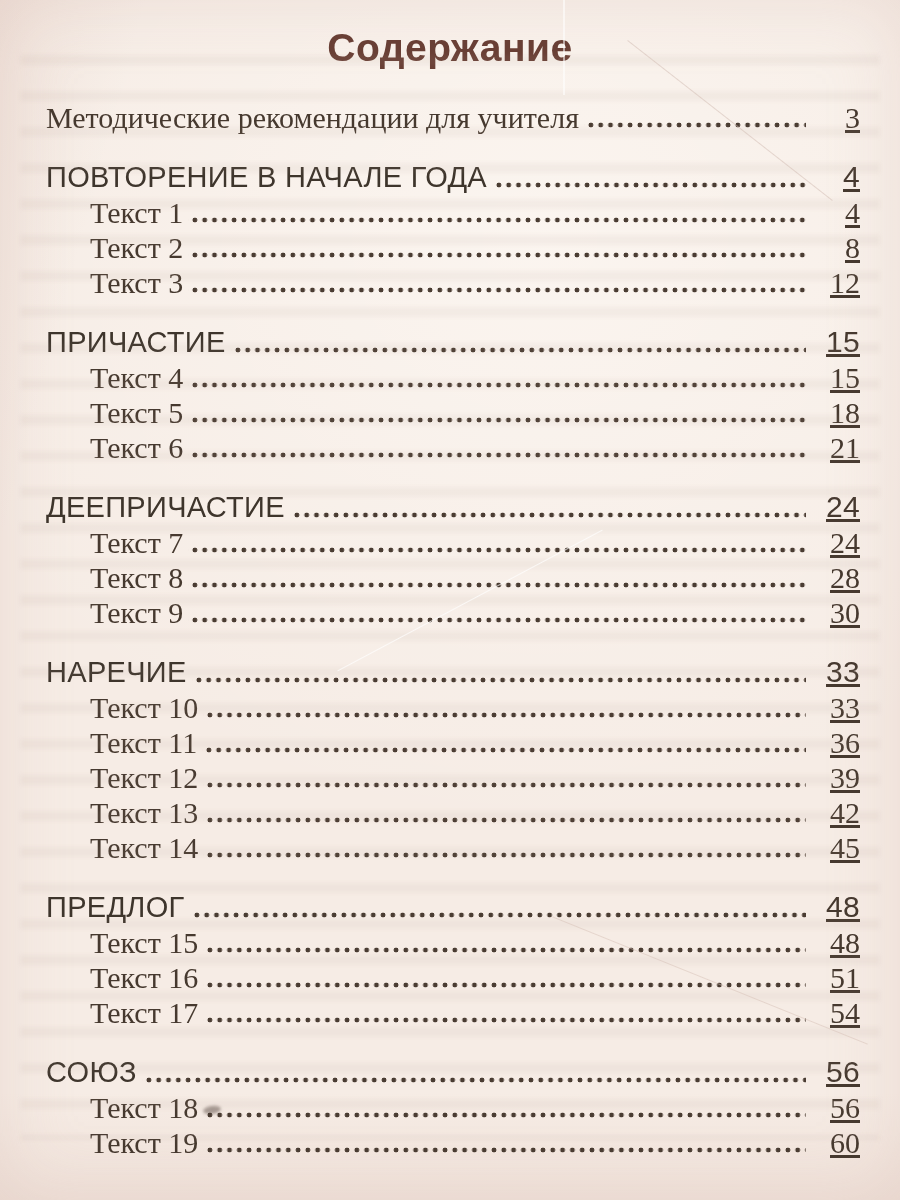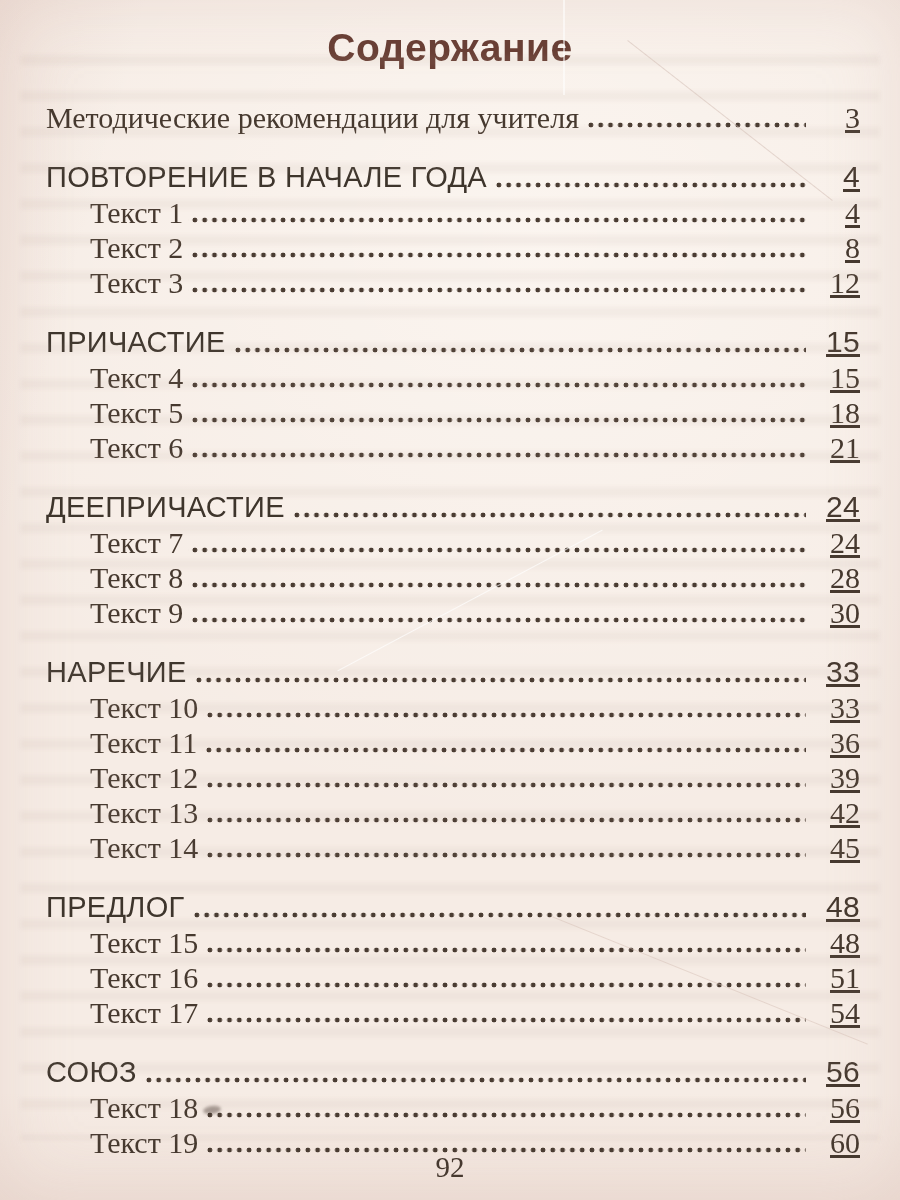--- a/index.html
+++ b/index.html
@@ -223,14 +223,13 @@
     <span class="pnum">56</span>
   </div>
         <div class="row entry-row">
     <span class="label">Текст 19</span>
     <span class="leader"></span>
     <span class="pnum">60</span>
   </div>
       </div>
     </div>
 
-  <div class="folio">92</div>
 </div>
 
 </body></html>

